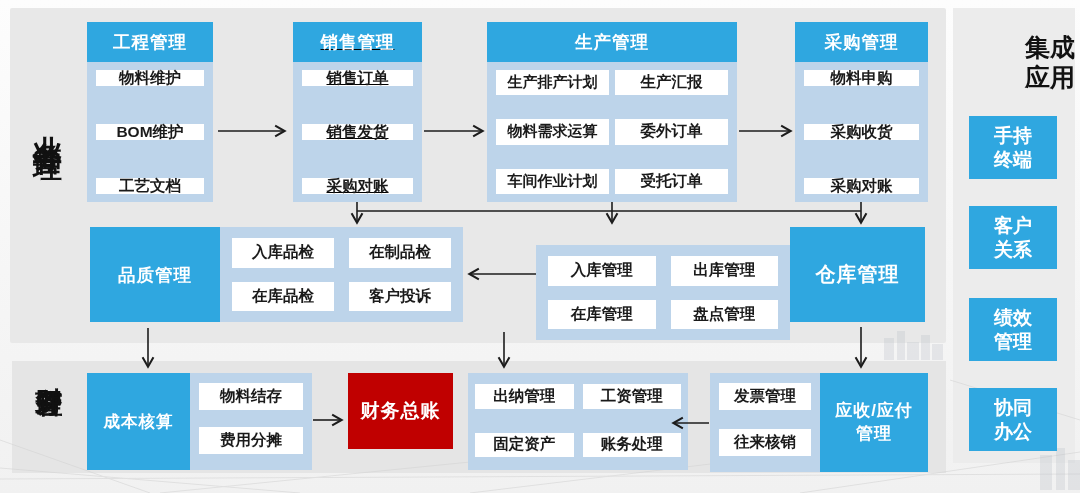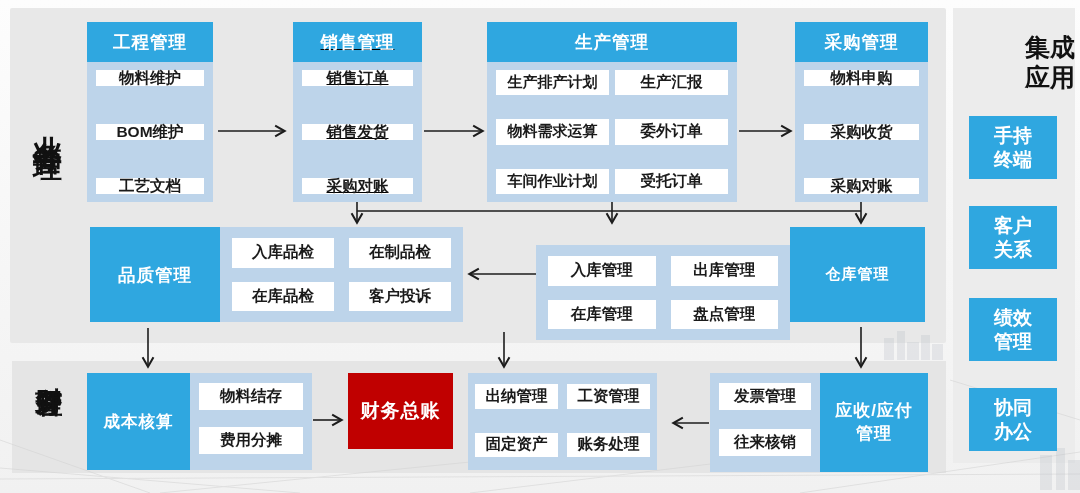--- a/index.html
+++ b/index.html
@@ -138,29 +138,29 @@
     <div class="item">在制品检</div>
     <div class="item">在库品检</div>
     <div class="item">客户投诉</div>
   </div>
   <div class="grid2x2" style="left:536px;top:227px;width:254px;height:95px;box-sizing:border-box;margin-top:18px;">
     <div class="item">入库管理</div>
     <div class="item">出库管理</div>
     <div class="item">在库管理</div>
     <div class="item">盘点管理</div>
   </div>
-  <div class="blk blue" style="left:790px;top:227px;width:135px;height:95px;font-size:15px;">仓库管理</div>
+  <div class="blk blue" style="left:790px;top:227px;width:135px;height:95px;font-size:20px;">仓库管理</div>
 
   <div class="blk blue" style="left:87px;top:373px;width:103px;height:97px;font-size:16.5px;">成本核算</div>
   <div class="stack2" style="left:190px;top:373px;width:122px;height:97px;box-sizing:border-box;">
     <div class="item">物料结存</div>
     <div class="item">费用分摊</div>
   </div>
   <div class="blk red" style="left:348px;top:373px;width:105px;height:76px;font-size:19px;">财务总账</div>
-  <div class="grid2x2" style="left:468px;top:373px;width:189px;height:97px;box-sizing:border-box;padding:11px 7px 13px;gap:24px 9px;">
+  <div class="grid2x2" style="left:468px;top:373px;width:220px;height:97px;box-sizing:border-box;padding:11px 7px 13px;gap:24px 9px;">
     <div class="item">出纳管理</div>
     <div class="item">工资管理</div>
     <div class="item">固定资产</div>
     <div class="item">账务处理</div>
   </div>
   <div class="stack2" style="left:710px;top:373px;width:110px;height:99px;box-sizing:border-box;">
     <div class="item">发票管理</div>
     <div class="item">往来核销</div>
   </div>
   <div class="blk blue" style="left:820px;top:373px;width:108px;height:99px;font-size:17px;line-height:1.3;">

